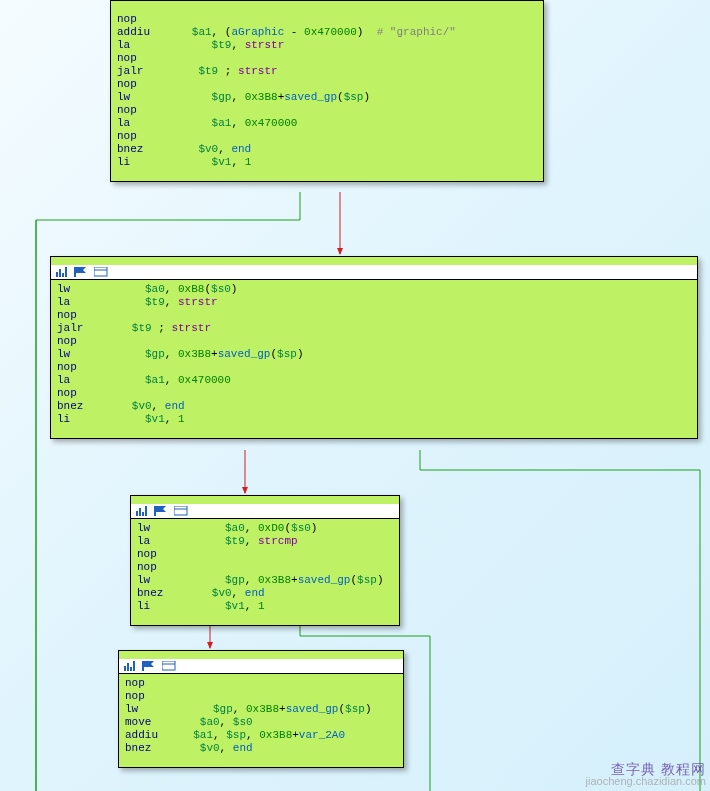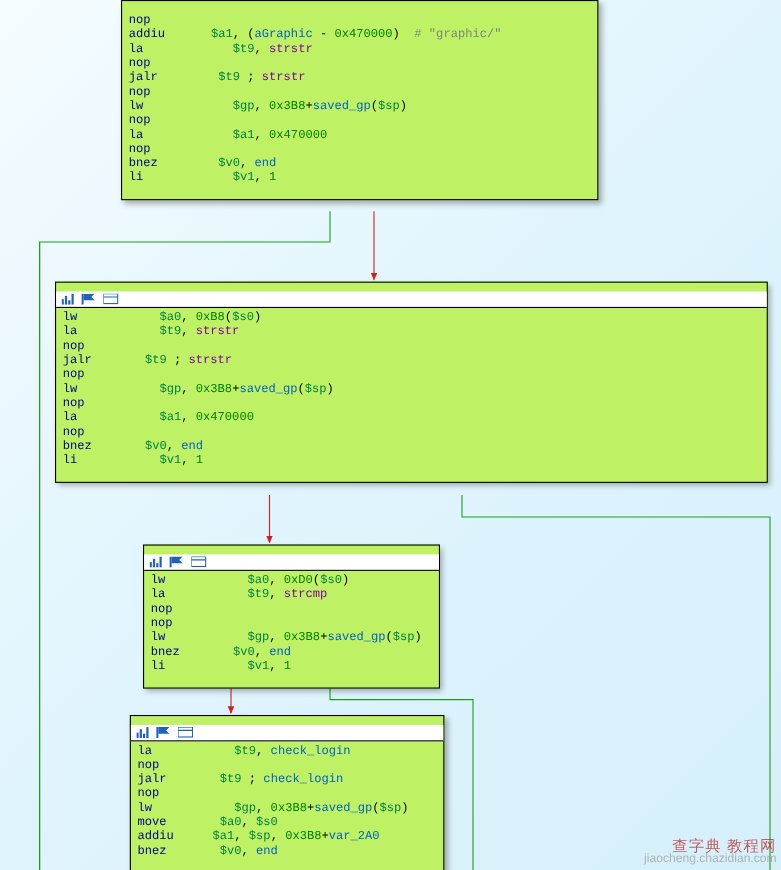--- a/index.html
+++ b/index.html
@@ -44,21 +44,21 @@
   .wm {
     position:absolute;
     right:4px; bottom:4px;
     font-family: sans-serif;
     text-align:right;
     color:#999;
     font-size:11px;
     line-height:12px;
     opacity:.7;
   }
-  .wm .big { font-size:14px; color:#b91c1c; letter-spacing:1px;margin-top:32px;}
+  .wm .big { font-size:14px; color:#4c1d95; letter-spacing:1px;margin-top:32px;}
 </style>
 </head>
 <body>
 
 <svg class="flow" width="710" height="791">
   <defs>
     <marker id="ar" markerWidth="8" markerHeight="8" refX="6" refY="3" orient="auto">
       <path d="M0,0 L7,3 L0,6 Z" fill="#d02020"></path>
     </marker>
     <marker id="ag" markerWidth="8" markerHeight="8" refX="6" refY="3" orient="auto">
@@ -160,23 +160,21 @@
         </svg>
     <svg width="14" height="10">
           <rect x="0" y="0" width="2" height="10" fill="#2060c0"></rect>
           <path d="M2,0 L12,0 L9,3 L12,6 L2,6 Z" fill="#2060c0"></path>
         </svg>
     <svg width="14" height="10">
           <rect x="0" y="0" width="13" height="9" fill="none" stroke="#2060c0"></rect>
           <line x1="0" y1="3" x2="13" y2="3" stroke="#2060c0"></line>
         </svg>
   </div>
-      <div class="row"><span class="mnem">la</span><span class="reg">     $t9</span><span class="txt">, </span><span class="id2">check_login</span></div>
       <div class="row"><span class="mnem">nop</span></div>
-      <div class="row"><span class="mnem">jalr</span><span class="reg">   $t9</span><span class="txt"> ; </span><span class="id2">check_login</span></div>
       <div class="row"><span class="mnem">nop</span></div>
       <div class="row"><span class="mnem">lw</span><span class="reg">     $gp</span><span class="txt">, </span><span class="num">0x3B8</span><span class="txt">+</span><span class="id2">saved_gp</span><span class="txt">(</span><span class="reg">$sp</span><span class="txt">)</span></div>
       <div class="row"><span class="mnem">move</span><span class="reg">   $a0</span><span class="txt">, </span><span class="reg">$s0</span></div>
       <div class="row"><span class="mnem">addiu</span><span class="reg">  $a1</span><span class="txt">, </span><span class="reg">$sp</span><span class="txt">, </span><span class="num">0x3B8</span><span class="txt">+</span><span class="id2">var_2A0</span></div>
       <div class="row"><span class="mnem">bnez</span><span class="reg">   $v0</span><span class="txt">, </span><span class="id2">end</span></div>
     </div>
   </div>
 
 <div class="wm">
   <div class="big">查字典 教程网</div>

